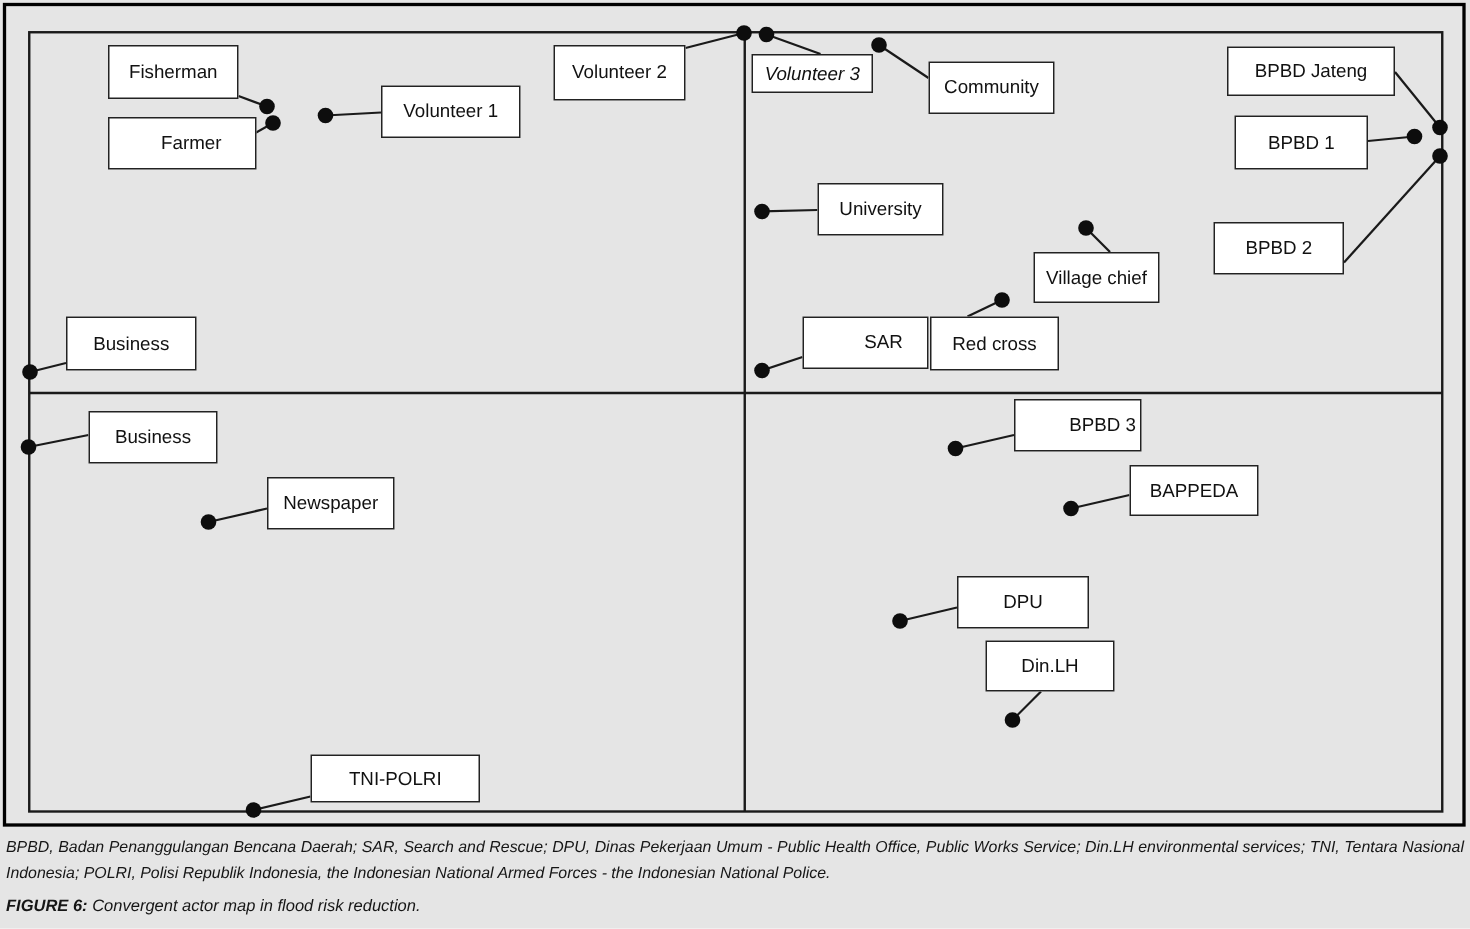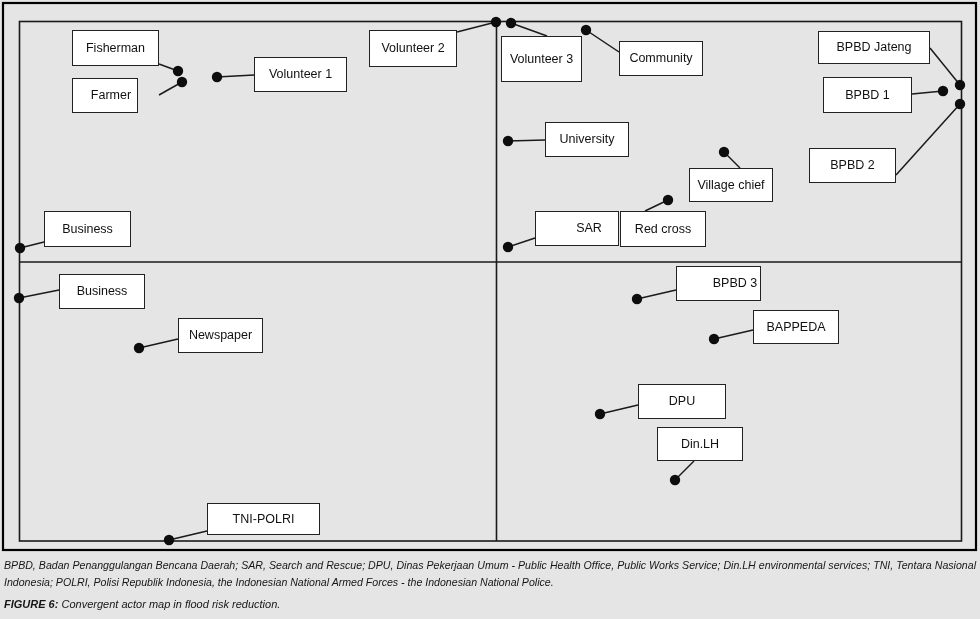--- a/index.html
+++ b/index.html
@@ -65,24 +65,24 @@
         <circle cx="714" cy="339" r="5.2" fill="#0d0d0d"></circle>
         <line x1="600" y1="414" x2="638" y2="405" stroke="#1a1a1a" stroke-width="1.5"></line>
         <circle cx="600" cy="414" r="5.2" fill="#0d0d0d"></circle>
         <line x1="675" y1="480" x2="694" y2="461" stroke="#1a1a1a" stroke-width="1.5"></line>
         <circle cx="675" cy="480" r="5.2" fill="#0d0d0d"></circle>
         <line x1="169" y1="540" x2="207" y2="531" stroke="#1a1a1a" stroke-width="1.5"></line>
         <circle cx="169" cy="540" r="5.2" fill="#0d0d0d"></circle>
       </svg>
     <div class="node-layer">
         <div class="node-box" style="left: 72px; top: 30px; width: 87px; height: 36px;">Fisherman</div>
-        <div class="node-box" style="left: 72px; top: 78px; width: 66px; height: 35px; padding-left: 12px;">Farmer</div>
+        <div class="node-box" style="left: 72px; top: 78px; width: 99px; height: 35px; padding-left: 12px;">Farmer</div>
         <div class="node-box" style="left: 254px; top: 57px; width: 93px; height: 35px;">Volunteer 1</div>
         <div class="node-box" style="left: 369px; top: 30px; width: 88px; height: 37px;">Volunteer 2</div>
-        <div class="node-box" style="left: 501px; top: 36px; width: 81px; height: 46px;">Volunteer 3</div>
+        <div class="node-box" style="left: 501px; top: 36px; width: 81px; height: 26px; font-style: italic;">Volunteer 3</div>
         <div class="node-box" style="left: 619px; top: 41px; width: 84px; height: 35px;">Community</div>
         <div class="node-box" style="left: 545px; top: 122px; width: 84px; height: 35px;">University</div>
         <div class="node-box" style="left: 689px; top: 168px; width: 84px; height: 34px;">Village chief</div>
         <div class="node-box" style="left: 535px; top: 211px; width: 84px; height: 35px; padding-left: 24px;">SAR</div>
         <div class="node-box" style="left: 620px; top: 211px; width: 86px; height: 36px;">Red cross</div>
         <div class="node-box" style="left: 818px; top: 31px; width: 112px; height: 33px;">BPBD Jateng</div>
         <div class="node-box" style="left: 823px; top: 77px; width: 89px; height: 36px;">BPBD 1</div>
         <div class="node-box" style="left: 809px; top: 148px; width: 87px; height: 35px;">BPBD 2</div>
         <div class="node-box" style="left: 44px; top: 211px; width: 87px; height: 36px;">Business</div>
         <div class="node-box" style="left: 59px; top: 274px; width: 86px; height: 35px;">Business</div>

